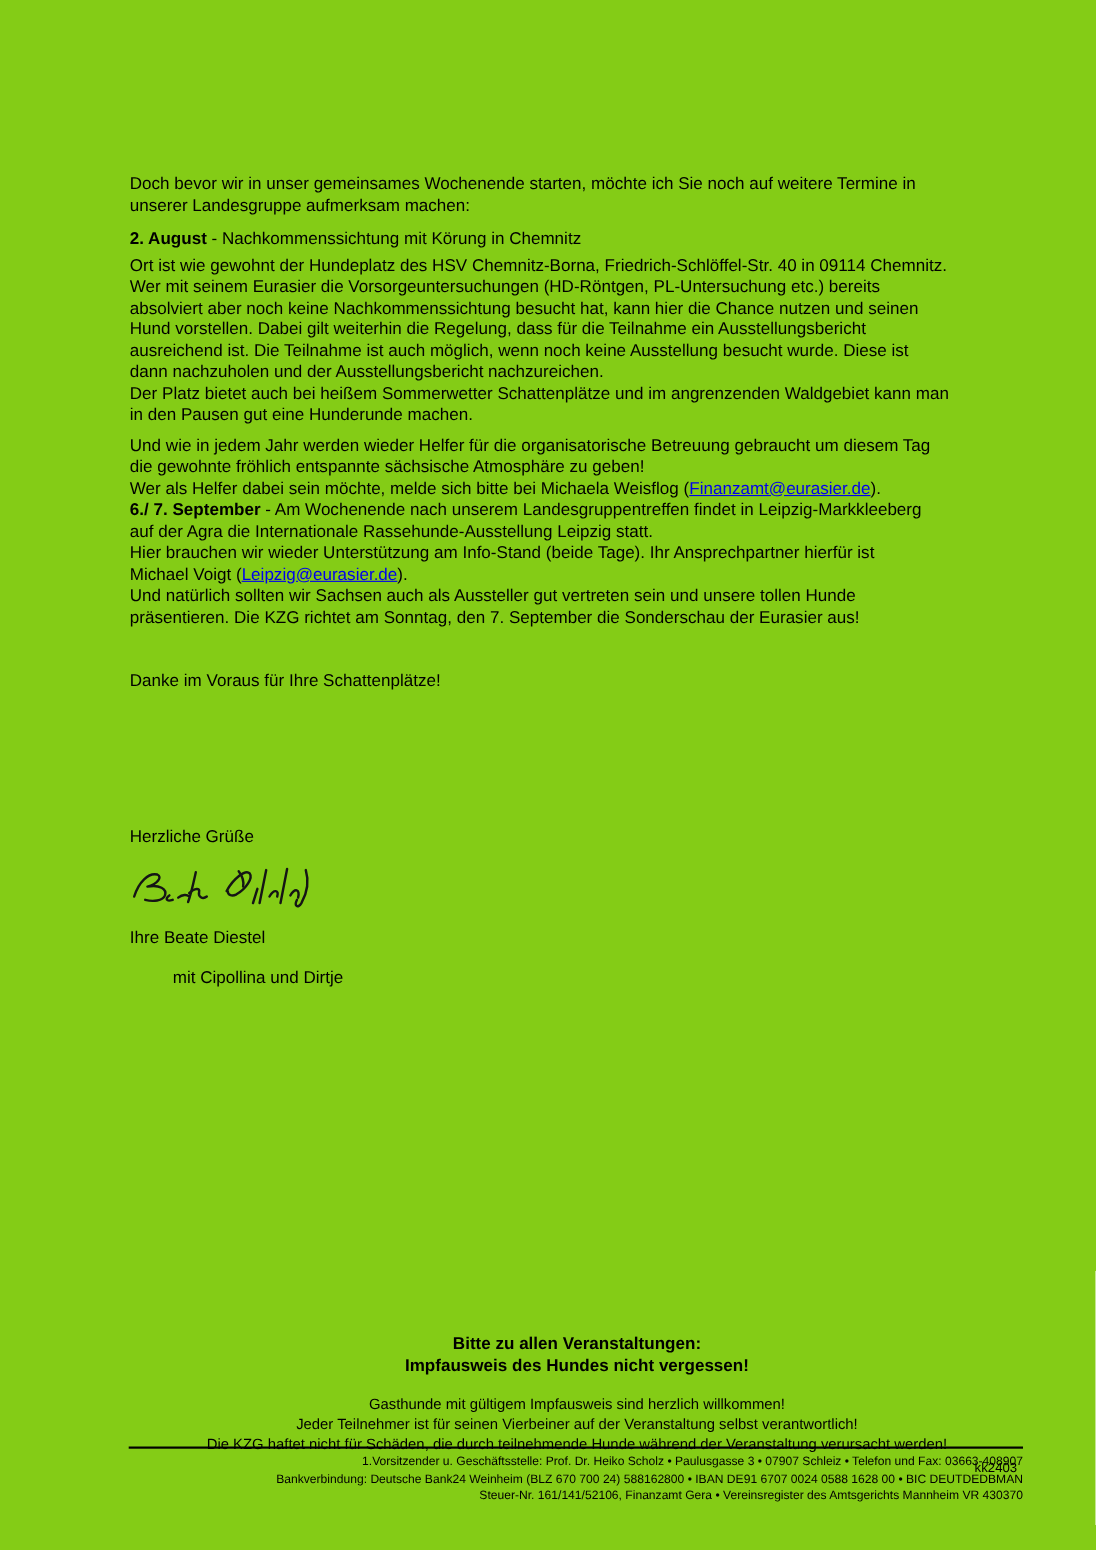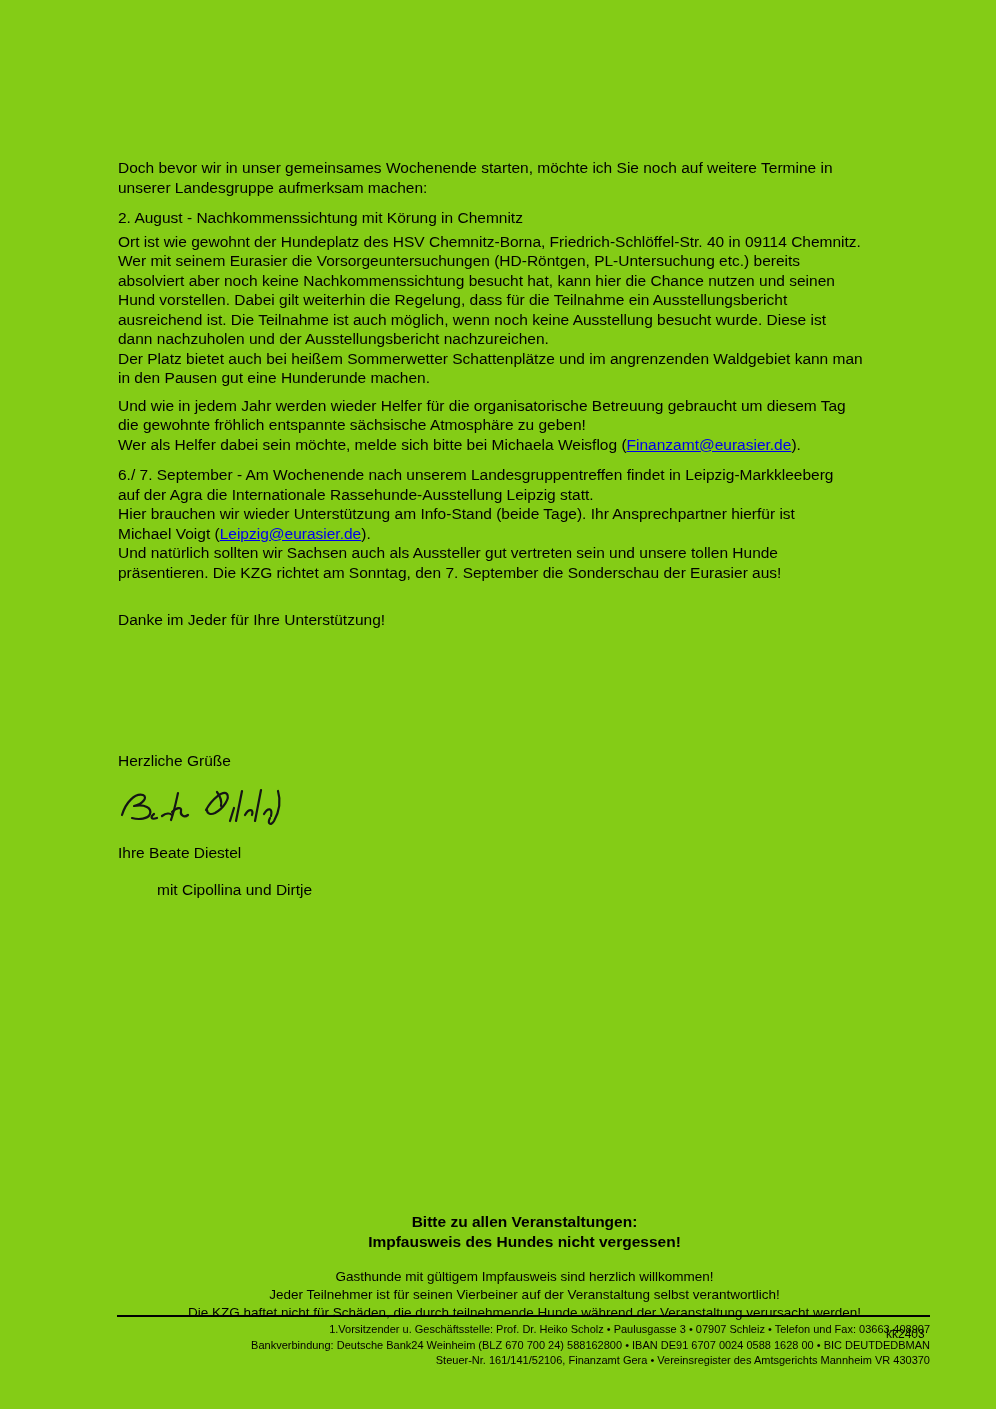--- a/index.html
+++ b/index.html
@@ -16,22 +16,22 @@
   .flow { position: absolute; top: 158px; left: 118px; width: 815px; }
   .body-text {
     font-size: 15.5px;
     line-height: 19.5px;
     white-space: pre-wrap;
     margin: 0;
   }
   .mb-intro { margin-bottom: 11px; }
   .mb-head  { margin-bottom: 4px; }
   .mb-para  { margin-bottom: 8px; }
-  .mb-help  { margin-bottom: 11px; }
-  b { font-weight: normal; }
+  .mb-help  { }
+  b { font-weight: bold; }
   a.email {
     color: #0000ee;
     text-decoration: underline;
     cursor: pointer;
     white-space: pre-wrap;
   }
   .thanks { top: 610px; left: 118px; }
   .closing { top: 751px; left: 118px; }
   .signature { top: 779px; left: 116px; }
   .sig-name { top: 843px; left: 118px; }
@@ -87,21 +87,21 @@
 
     <p class="body-text"><b>6./ 7. September</b><span> - Am Wochenende nach unserem Landesgruppentreffen findet in Leipzig-Markkleeberg
 auf der Agra die Internationale Rassehunde-Ausstellung Leipzig statt.
 Hier brauchen wir wieder Unterstützung am Info-Stand (beide Tage). Ihr Ansprechpartner hierfür ist
 Michael Voigt (</span><a class="email">Leipzig@eurasier.de</a><span>).
 Und natürlich sollten wir Sachsen auch als Aussteller gut vertreten sein und unsere tollen Hunde
 präsentieren. Die KZG richtet am Sonntag, den 7. September die Sonderschau der Eurasier aus!</span></p>
 
   </div>
 
-  <p class="abs body-text thanks">Danke im Jeder für Ihre Unterstützung!</p>
+  <p class="abs body-text thanks">Danke im Voraus für Ihre Schattenplätze!</p>
 
   <p class="abs body-text closing">Herzliche Grüße</p>
 
   <div class="abs signature">
     <svg width="185" height="56" viewBox="0 0 185 56" xmlns="http://www.w3.org/2000/svg" fill="none" stroke="#151515" stroke-width="2.2" stroke-linecap="round" stroke-linejoin="round">
       <path d="M6,36 C10,23 19,14 27,16 C32,18 27,25 18,27 C29,25 36,29 34,35 C32,40 23,41 16,39"></path>
       <path d="M38,35 C34,38 35,41 41,39"></path>
       <path d="M46,37 C50,34 54,34 56,36"></path>
       <path d="M62,14 C60,23 58,33 55,41"></path>
       <path d="M56,33 C61,28 66,28 65,32 C64,36 68,39 72,36"></path>

